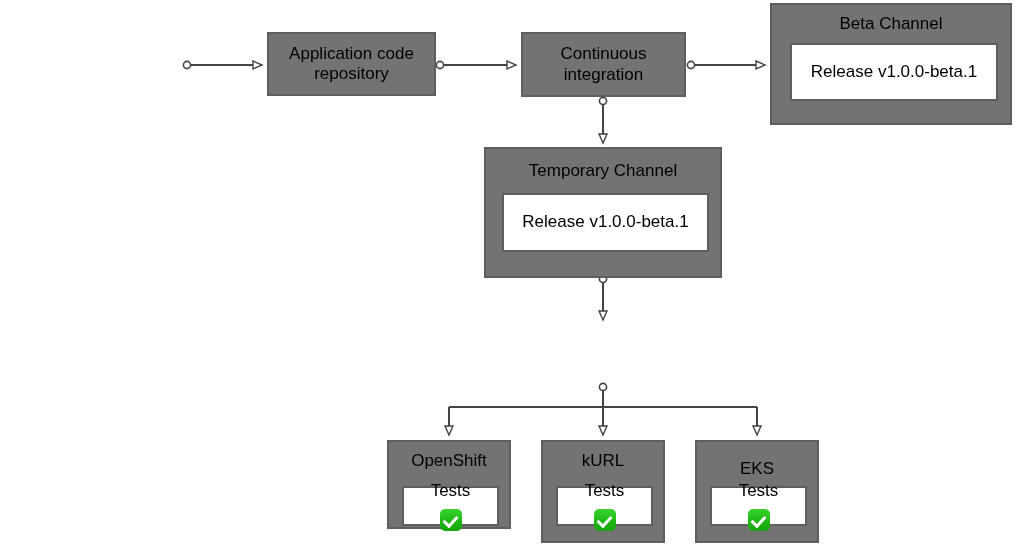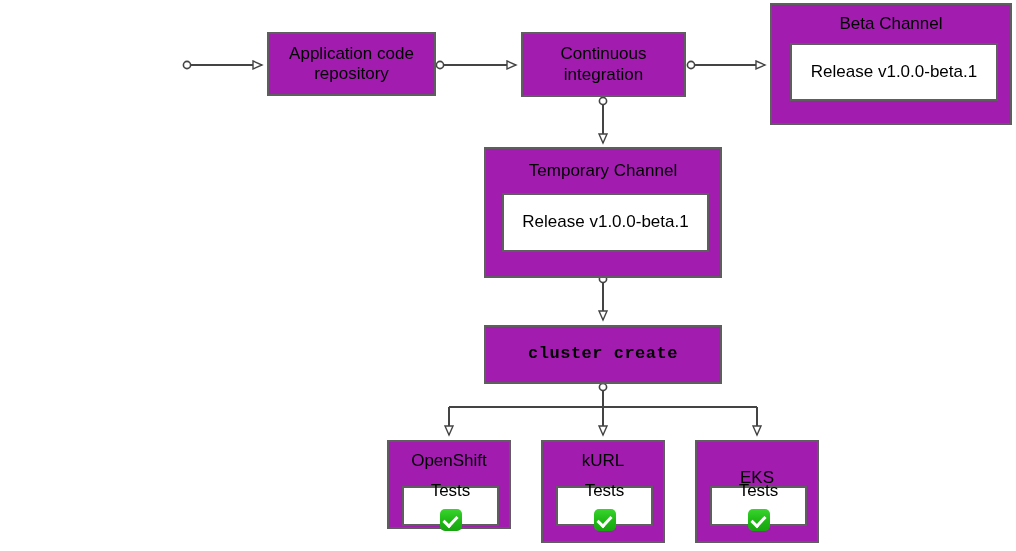--- a/index.html
+++ b/index.html
@@ -22,21 +22,21 @@
     position: absolute;
     left: 0;
     top: 0;
     width: 1016px;
     height: 551px;
     pointer-events: none;
   }
   .node {
     position: absolute;
     box-sizing: border-box;
-    background: #a21caf;
+    background: #737373;
     border: 2px solid #5e5e5e;
     display: flex;
     align-items: center;
     justify-content: center;
     text-align: center;
     font-size: 17px;
     line-height: 1.18;
     color: #000000;
   }
   .group-node {
@@ -145,41 +145,38 @@
     </div>
   </div>
 
   <div class="node group-node" style="left:484px; top:147px; width:238px; height:131px;">
     <div class="group-title" style="margin-top:12px;">Temporary Channel</div>
     <div class="inner-node" style="left:16px; top:44px; width:207px; height:59px;">
       <span>Release v1.0.0-beta.1</span>
     </div>
   </div>
 
-  <div class="node" style="left:484px; top:325px; width:238px; height:59px;">
-    <span class="mono">cluster create</span>
-  </div>
 
   <div class="node group-node" style="left:387px; top:440px; width:124px; height:89px;">
     <div class="group-title" style="margin-top:9px;">OpenShift</div>
     <div class="inner-node test-inner" style="left:13px; top:44px; width:97px; height:40px;">
       <span>Tests</span>
       <span class="check-icon"></span>
     </div>
   </div>
 
   <div class="node group-node" style="left:541px; top:440px; width:124px; height:103px;">
     <div class="group-title" style="margin-top:9px;">kURL</div>
     <div class="inner-node test-inner" style="left:13px; top:44px; width:97px; height:40px;">
       <span>Tests</span>
       <span class="check-icon"></span>
     </div>
   </div>
 
   <div class="node group-node" style="left:695px; top:440px; width:124px; height:103px;">
-    <div class="group-title" style="margin-top:26px;">EKS</div>
+    <div class="group-title" style="margin-top:17px;">EKS</div>
     <div class="inner-node test-inner" style="left:13px; top:44px; width:97px; height:40px;">
       <span>Tests</span>
       <span class="check-icon"></span>
     </div>
   </div>
 
 </div>
 
 </body></html>

